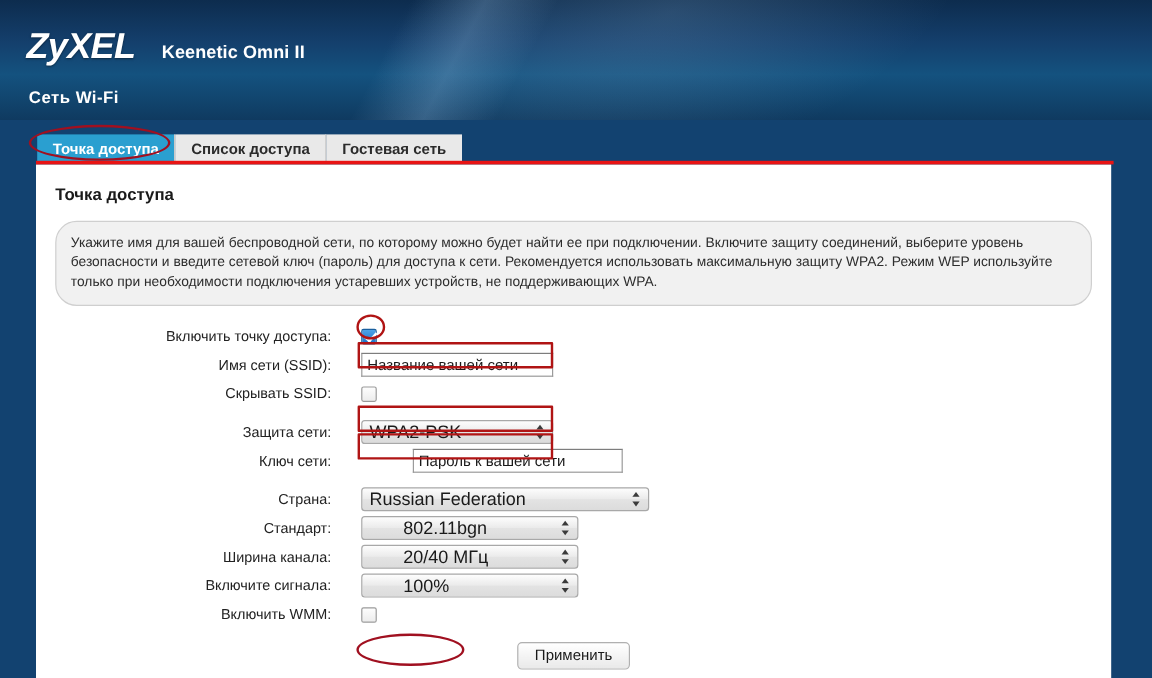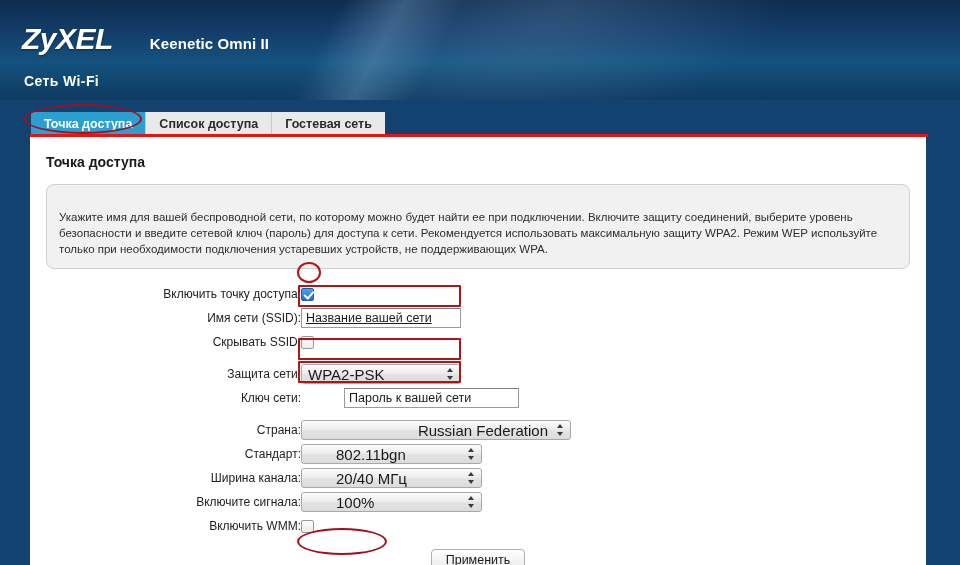--- a/index.html
+++ b/index.html
@@ -44,21 +44,20 @@
     font-style: italic;
     letter-spacing: -0.5px;
     color: #ffffff;
     text-shadow: 0 1px 2px rgba(0,0,0,0.45);
   }
   .model {
     font-size: 15px;
     font-weight: bold;
     color: #ffffff;
     letter-spacing: 0.1px;
-    margin-left: 15px;
   }
   .section-title {
     position: absolute; left: 24px; top: 73px;
     font-size: 14px; font-weight: bold; color: #ffffff;
     letter-spacing: 0.4px;
   }
 
   
   .tabbar {
     position: absolute; left: 31px; top: 112px;
@@ -99,23 +98,23 @@
     z-index: 2;
   }
   .panel-head {
     font-size: 14px; font-weight: bold; color: #1a1a1a;
     padding: 17px 0 0 16px;
   }
 
   .infobox {
     margin: 14px 16px 2px 16px;
     border: 1px solid #cfcfcf;
-    border-radius: 8px;
+    border-radius: 18px;
     background: #f1f1f1;
-    padding: 24px 12px 11px 12px;
+    padding: 10px 12px 11px 12px;
   }
   .infobox p {
     margin: 0;
     font-size: 11.5px;
     line-height: 16px;
     color: #2d2d2d;
   }
 
   
   .form {
@@ -124,39 +123,39 @@
   }
   .row {
     display: flex; align-items: center;
     height: 22px;
     margin-bottom: 2px;
   }
   .row.gap { margin-top: 10px; }
   .lbl {
     width: 255px;
     text-align: right;
-    padding-right: 0;
+    padding-right: 25px;
     font-size: 12px;
     color: #222;
     white-space: nowrap;
   }
   .fieldwrap { position: relative; display: flex; align-items: center; }
 
   input.txt {
     height: 20px;
     font-size: 12.5px;
     font-family: "Liberation Sans", sans-serif;
     color: #1a1a1a;
     padding: 0 4px;
     border: 1px solid #9b9b9b;
     border-top-color: #7d7d7d;
     background: #ffffff;
     outline: none;
   }
-  input.ssid { width: 160px; text-decoration: underline; }
+  input.ssid { width: 160px; }
   input.key  { width: 175px; margin-left: 43px; }
 
   .sel {
     position: relative;
     height: 20px;
     border: 1px solid #a8a8a8;
     border-radius: 3px;
     background: linear-gradient(180deg, #fdfdfd 0%, #ebebeb 48%, #e3e3e3 52%, #dcdcdc 100%);
     display: flex; align-items: center;
     font-size: 15px;
@@ -172,21 +171,21 @@
   .sel .arrows i {
     position: absolute; left: 0;
     width: 0; height: 0;
     border-left: 3.5px solid transparent;
     border-right: 3.5px solid transparent;
   }
   .sel .arrows i.up   { top: 1px;    border-bottom: 4px solid #3a3a3a; }
   .sel .arrows i.down { bottom: 1px; border-top: 4px solid #3a3a3a; }
 
   .sel.w-sec     { width: 160px; }
-  .sel.w-country { width: 270px; justify-content: flex-end; }
+  .sel.w-country { width: 240px; }
   .sel.w-std     { width: 181px; padding-left: 34px; }
 
   .cb {
     width: 13px; height: 13px;
     border: 1px solid #9a9a9a;
     border-radius: 2px;
     background: linear-gradient(180deg,#fdfdfd,#ececec);
     display: inline-block;
     position: relative;
   }

